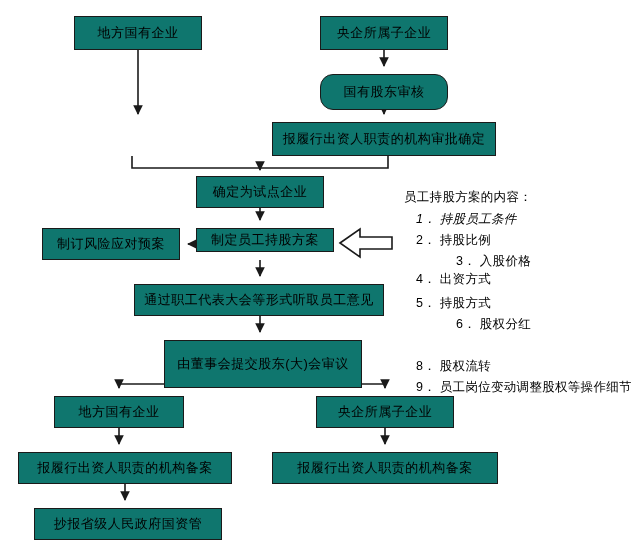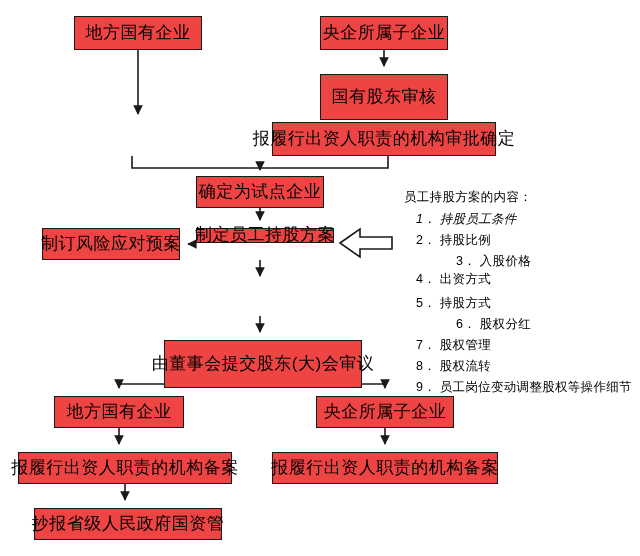--- a/index.html
+++ b/index.html
@@ -19,26 +19,26 @@
     position: absolute;
     left: 0;
     top: 0;
     width: 640px;
     height: 556px;
   }
   .node {
     position: absolute;
     box-sizing: border-box;
     border: 1.5px solid #1a1a1a;
-    background: #ef4444;
+    background: #0f766e;
     display: flex;
     align-items: center;
     justify-content: center;
     text-align: center;
-    font-size: 17px;
+    font-size: 13px;
     line-height: 1.2;
     letter-spacing: 0.5px;
     white-space: nowrap;
     z-index: 2;
   }
   .note {
     position: absolute;
     font-size: 12.5px;
     line-height: 21px;
     letter-spacing: 0.3px;
@@ -109,36 +109,36 @@
       <path d="M 125 484 L 125 500" marker-end="url(#arrow)"></path>
     </g>
 
     <g stroke="#1a1a1a" stroke-width="1.6" fill="#ffffff">
       <path d="M 340 243 L 360 229 L 360 237 L 392 237 L 392 249 L 360 249 L 360 257 Z"></path>
     </g>
   </svg>
 
   <div class="node" style="left:74px;top:16px;width:128px;height:34px;">地方国有企业</div>
   <div class="node" style="left:320px;top:16px;width:128px;height:34px;">央企所属子企业</div>
-  <div class="node" style="left:320px;top:74px;width:128px;height:46px;">国有股东审核</div>
+  <div class="node" style="left:320px;top:74px;width:128px;height:36px;border-radius:13px;">国有股东审核</div>
   <div class="node" style="left:272px;top:122px;width:224px;height:34px;">报履行出资人职责的机构审批确定</div>
   <div class="node" style="left:196px;top:176px;width:128px;height:32px;">确定为试点企业</div>
   <div class="node" style="left:42px;top:228px;width:138px;height:32px;">制订风险应对预案</div>
-  <div class="node" style="left:196px;top:228px;width:138px;height:15px;">制定员工持股方案</div>
+  <div class="node" style="left:196px;top:228px;width:138px;height:24px;">制定员工持股方案</div>
+  <div class="node" style="left:134px;top:284px;width:250px;height:32px;">通过职工代表大会等形式听取员工意见</div>
   <div class="node" style="left:164px;top:340px;width:198px;height:48px;">由董事会提交股东(大)会审议</div>
   <div class="node" style="left:54px;top:396px;width:130px;height:32px;">地方国有企业</div>
   <div class="node" style="left:316px;top:396px;width:138px;height:32px;">央企所属子企业</div>
   <div class="node" style="left:18px;top:452px;width:214px;height:32px;">报履行出资人职责的机构备案</div>
   <div class="node" style="left:272px;top:452px;width:226px;height:32px;">报履行出资人职责的机构备案</div>
   <div class="node" style="left:34px;top:508px;width:188px;height:32px;">抄报省级人民政府国资管</div>
 
   <div class="note-title" style="left:404px;top:188px;font-family:Liberation Mono, monospace;">员工持股方案的内容：</div>
   <div class="note" style="left:416px;top:209px;font-style:italic;">1． 持股员工条件</div>
   <div class="note" style="left:416px;top:230px;">2． 持股比例</div>
   <div class="note" style="left:416px;top:251px;margin-left:40px;">3． 入股价格</div>
   <div class="note" style="left:416px;top:261px;margin-top:8px;">4． 出资方式</div>
   <div class="note" style="left:416px;top:293px;">5． 持股方式</div>
   <div class="note" style="left:416px;top:314px;margin-left:40px;">6． 股权分红</div>
-  <div class="note" style="left:416px;top:335px;">7． 股权管理</div>
   <div class="note" style="left:416px;top:356px;">8． 股权流转</div>
   <div class="note" style="left:416px;top:377px;">9． 员工岗位变动调整股权等操作细节</div>
 
 </div>
 
 </body></html>

